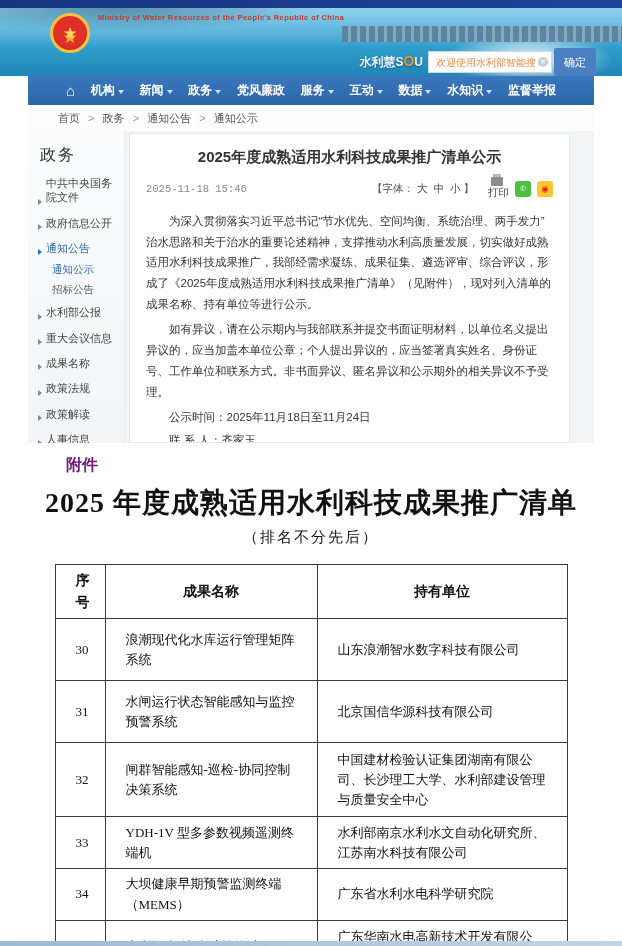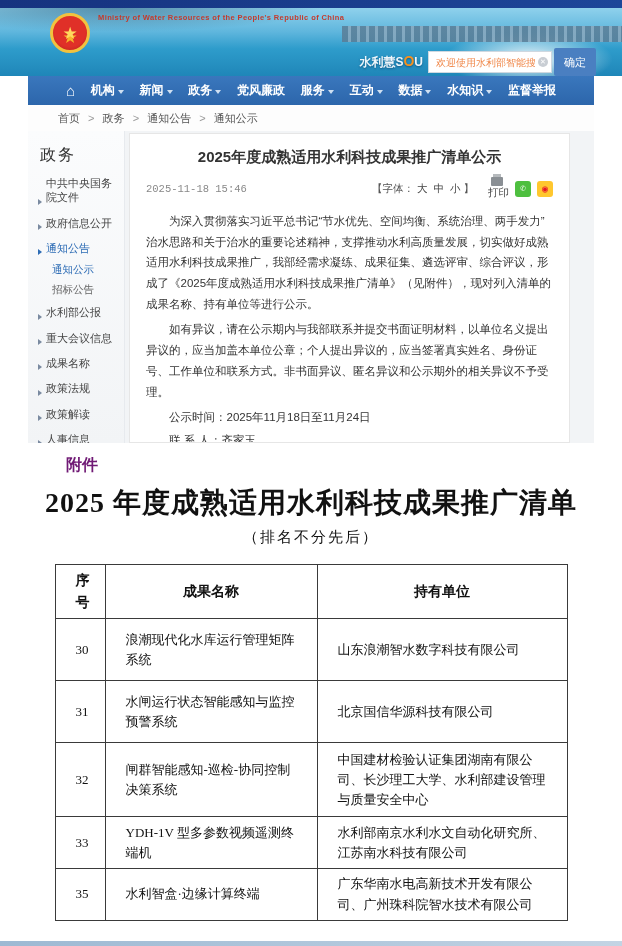--- a/index.html
+++ b/index.html
@@ -290,20 +290,25 @@
           <td class="c-no">32</td>
           <td>闸群智能感知-巡检-协同控制决策系统</td>
           <td>中国建材检验认证集团湖南有限公司、长沙理工大学、水利部建设管理与质量安全中心</td>
         </tr>
         <tr>
           <td class="c-no">33</td>
           <td>YDH-1V 型多参数视频遥测终端机</td>
           <td>水利部南京水利水文自动化研究所、江苏南水科技有限公司</td>
         </tr>
         <tr>
+          <td class="c-no">34</td>
+          <td>大坝健康早期预警监测终端（MEMS）</td>
+          <td>广东省水利水电科学研究院</td>
+        </tr>
+        <tr>
           <td class="c-no">35</td>
           <td>水利智盒·边缘计算终端</td>
           <td>广东华南水电高新技术开发有限公司、广州珠科院智水技术有限公司</td>
         </tr>
 
       </tbody>
     </table>
 
   </div>
 

